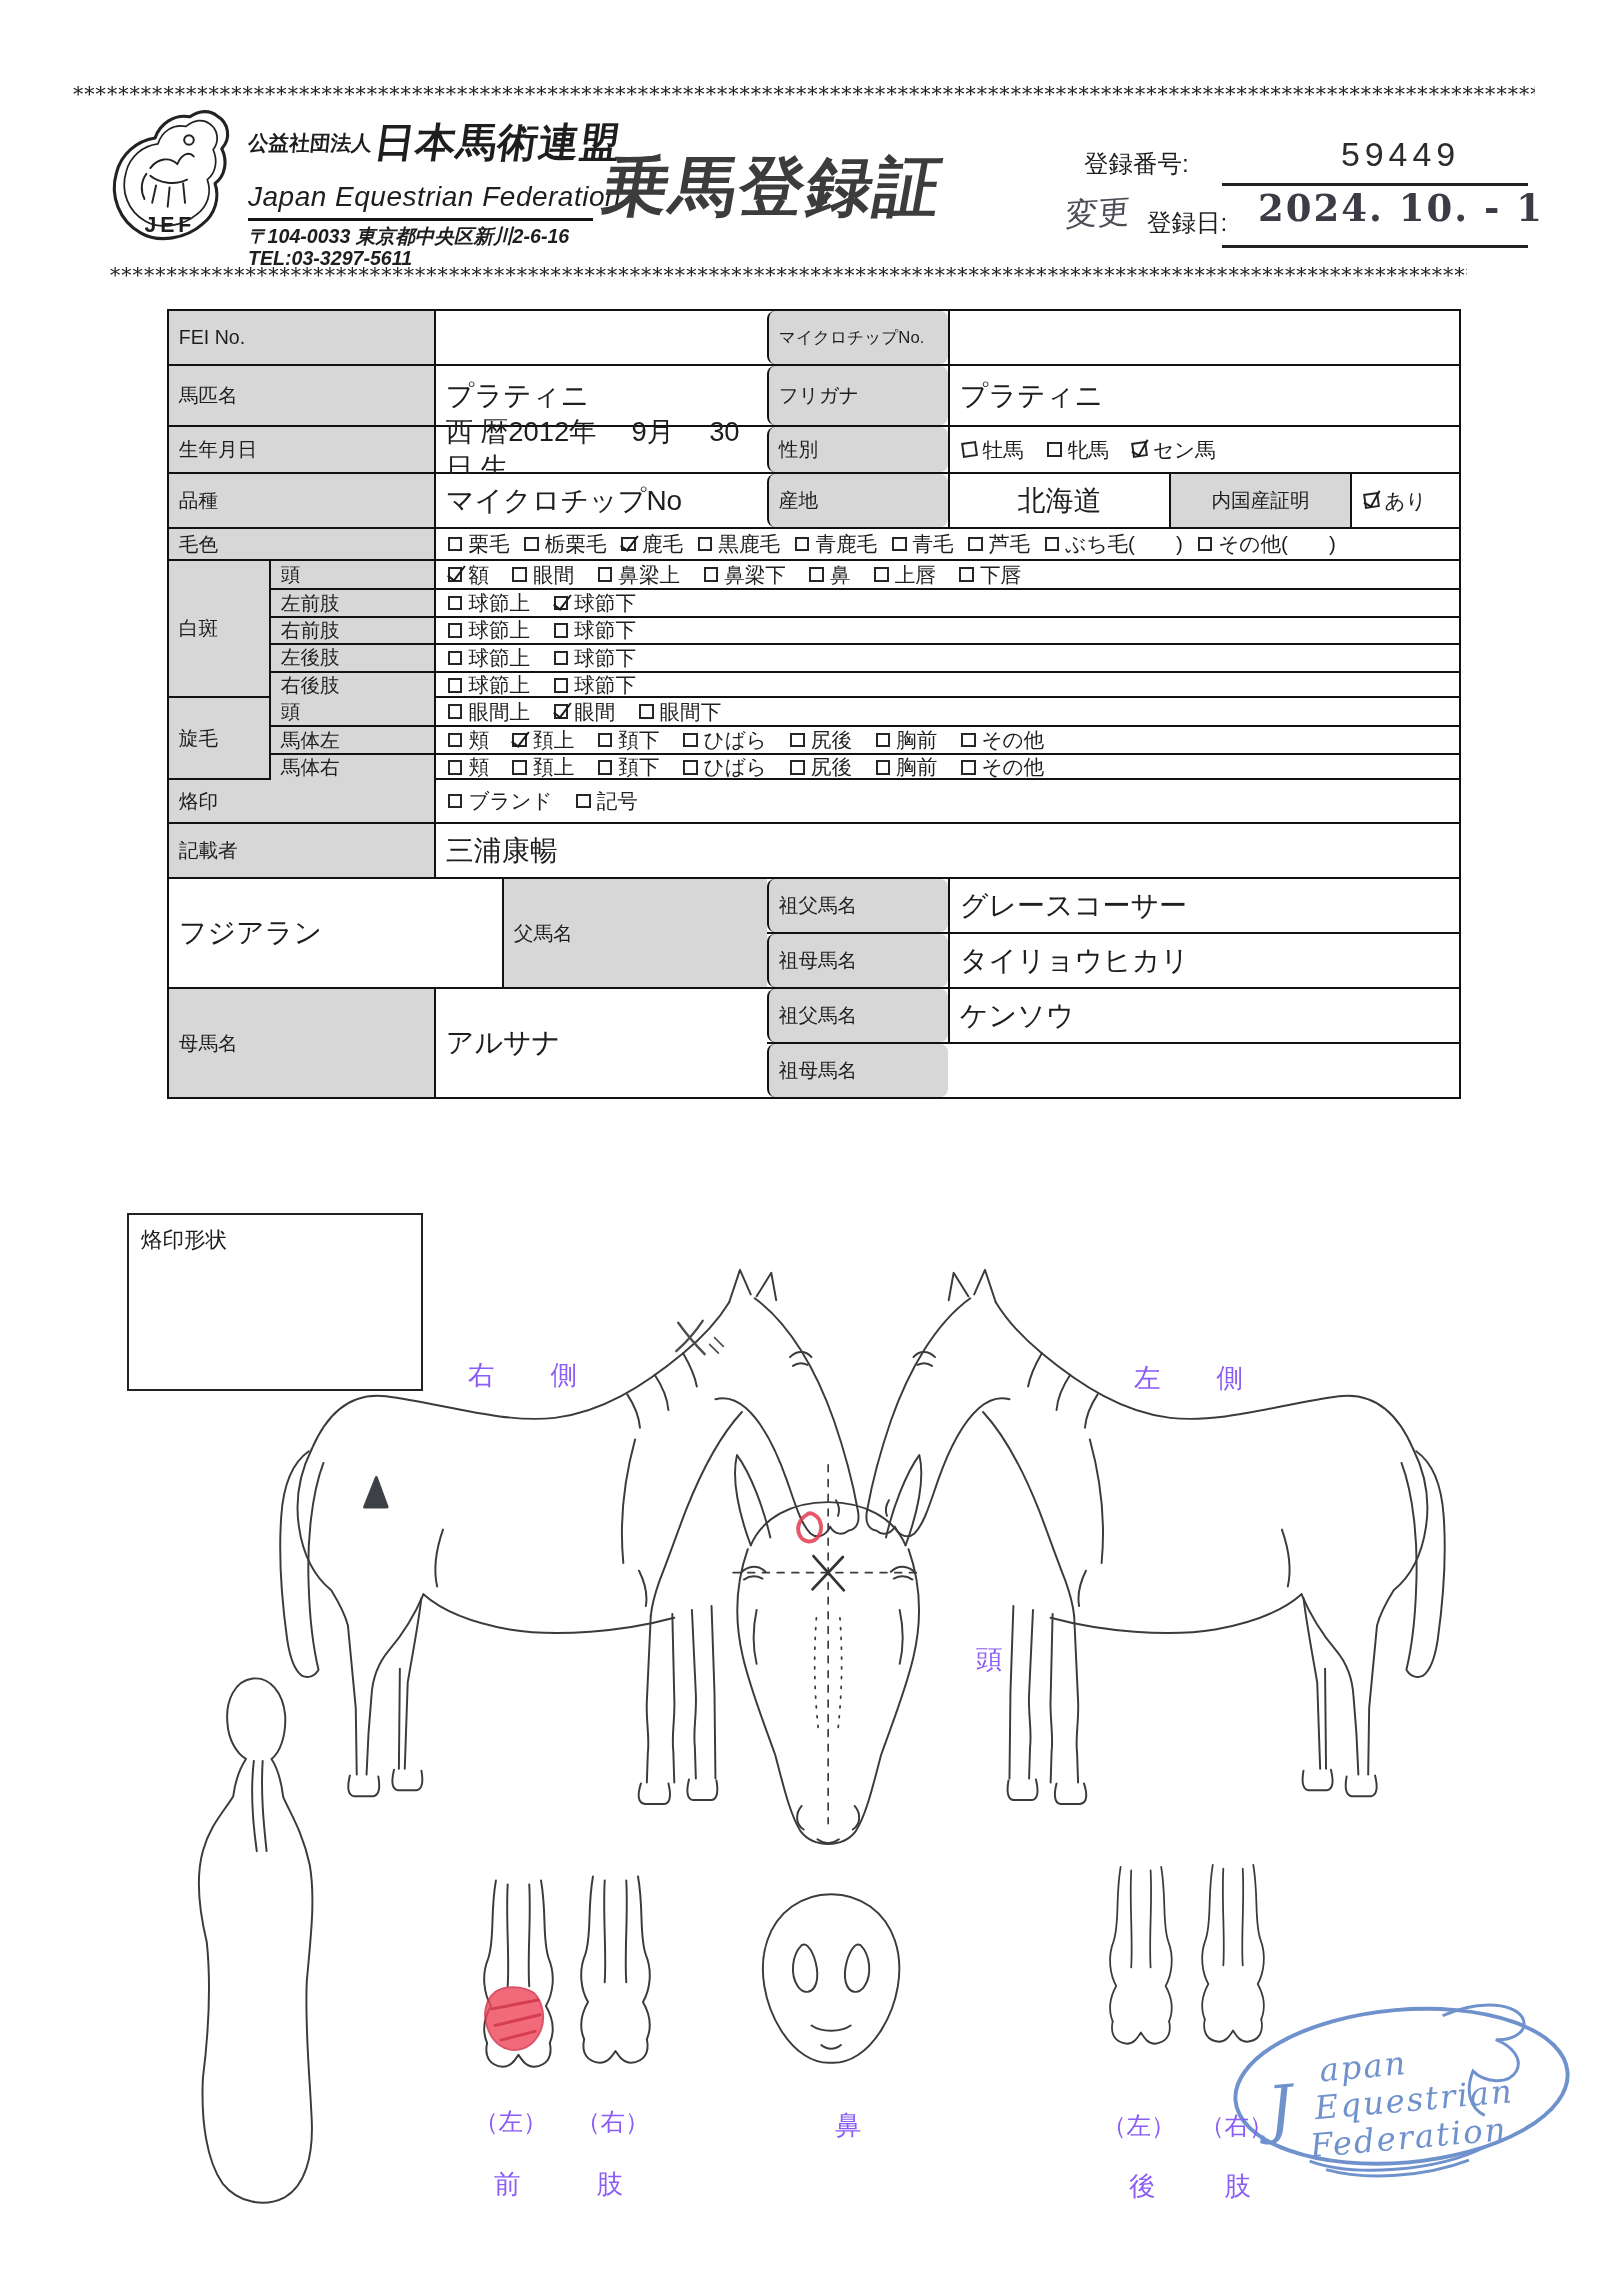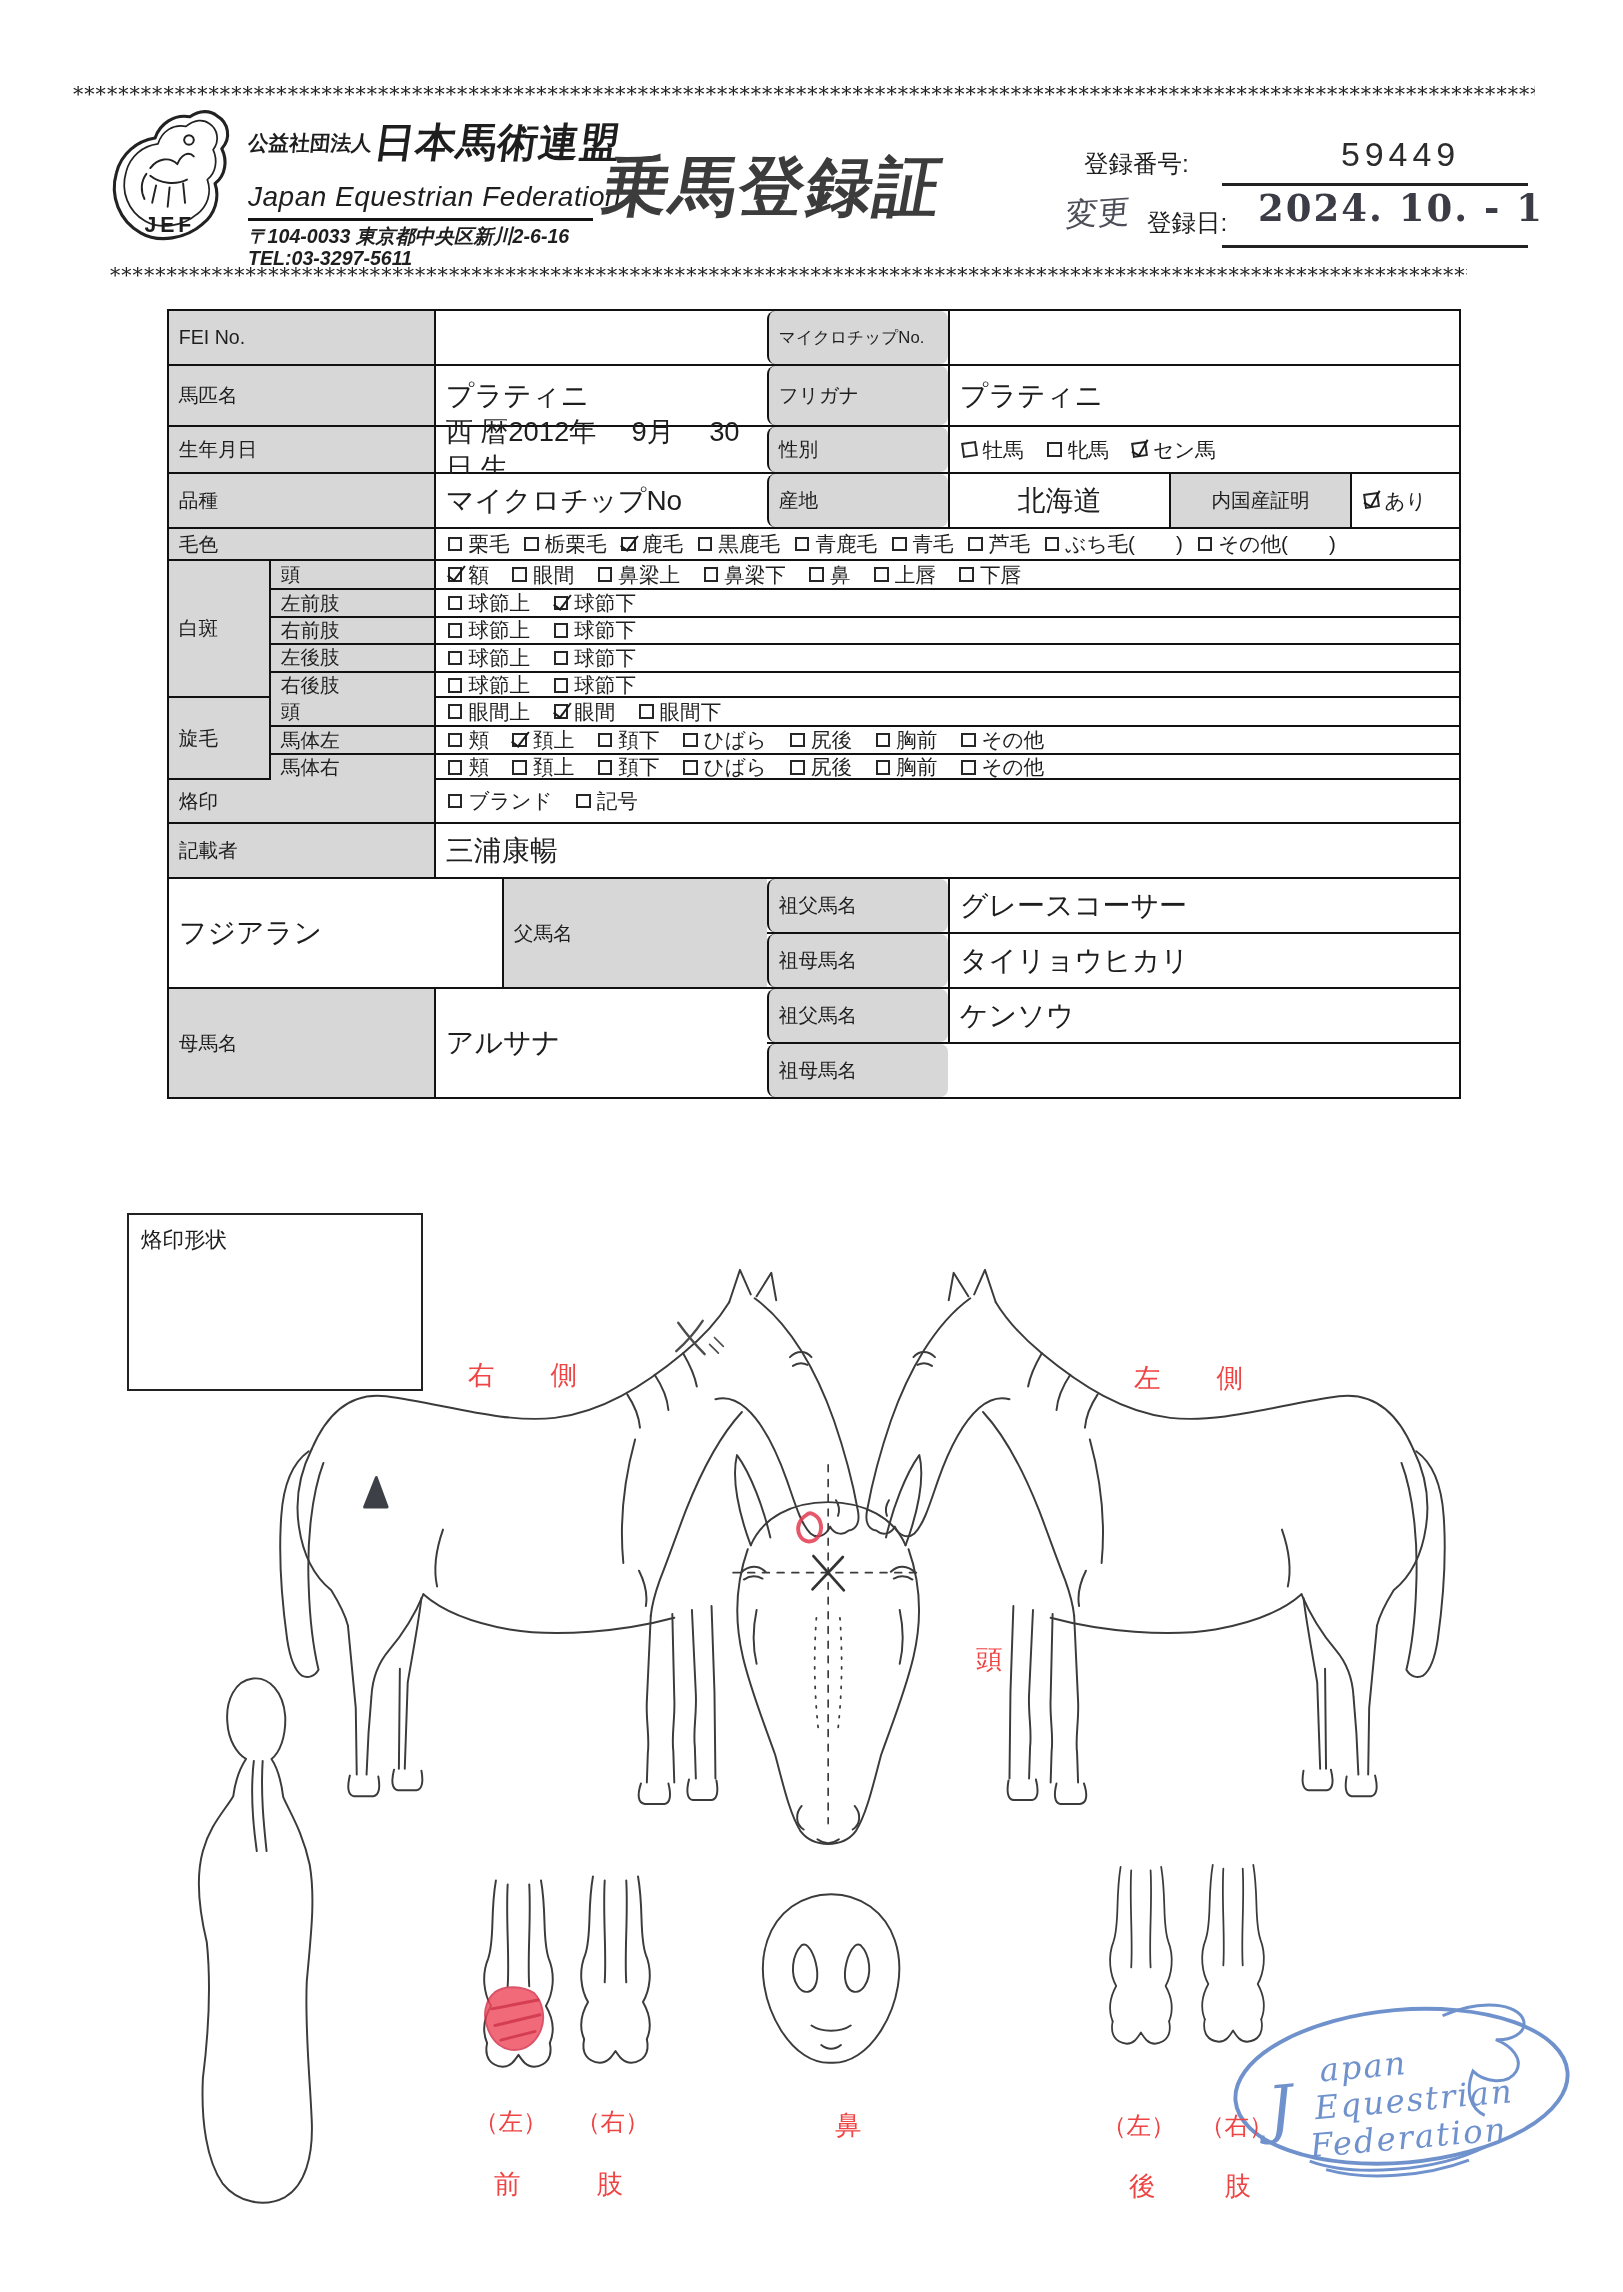--- a/index.html
+++ b/index.html
@@ -78,21 +78,21 @@
        border-right:2.9px solid #1a1a1a;border-bottom:2.9px solid #1a1a1a;transform:rotate(37deg);}
   .opt.hand .box{transform:rotate(-8deg);}
   .olbl{font-size:20.6px;white-space:nowrap;}
 
   
   .brand-box{position:absolute;left:127px;top:1213px;width:296px;height:178px;
              border:2.5px solid #222;background:#fff;}
   .brand-box-label{font-size:21.6px;padding:9.8px 0 0 11.8px;}
   .diagram-svg{position:absolute;left:0;top:1255px;width:1623px;height:1000px;}
   .dlabel{position:absolute;font-family:"DejaVu Serif","Liberation Serif",serif;
-          color:#ef4444;white-space:nowrap;}
+          color:#8b5cf6;white-space:nowrap;}
   .lbl-right-side{left:468px;top:1357px;font-size:26.5px;letter-spacing:56px;}
   .lbl-left-side{left:1134px;top:1360px;font-size:26.5px;letter-spacing:56px;}
   .lbl-head{left:976px;top:1641px;font-size:26.5px;}
   .lbl-front-l{left:474px;top:2105px;font-size:24.5px;}
   .lbl-front-r{left:576px;top:2105px;font-size:24.5px;}
   .lbl-front-limb{left:494px;top:2166px;font-size:26.5px;letter-spacing:76px;}
   .lbl-nose{left:835px;top:2107px;font-size:26.5px;}
   .lbl-hind-l{left:1102px;top:2109px;font-size:24.5px;}
   .lbl-hind-r{left:1200px;top:2109px;font-size:24.5px;}
   .lbl-hind-limb{left:1129px;top:2168px;font-size:26.5px;letter-spacing:69px;}

